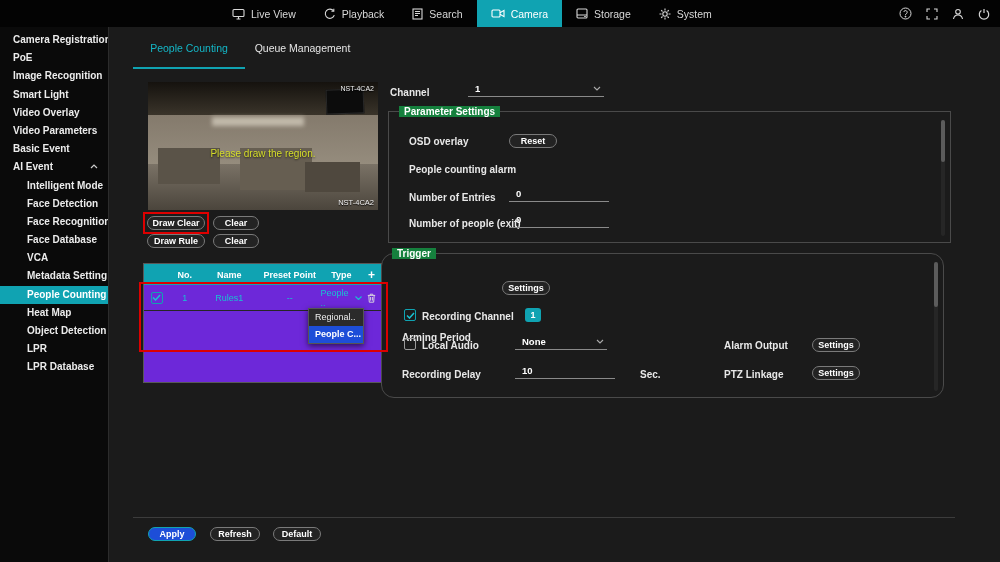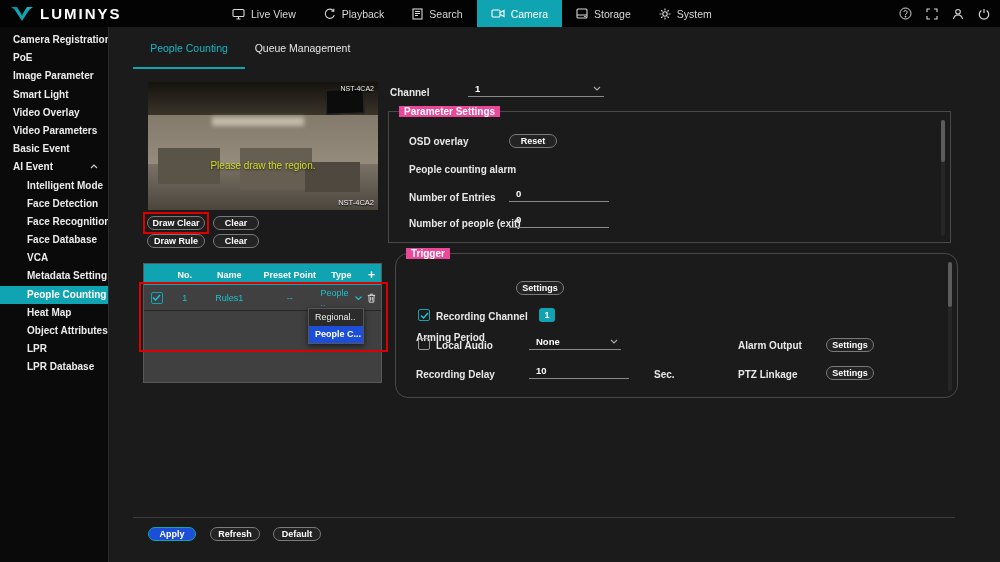--- a/index.html
+++ b/index.html
@@ -38,76 +38,66 @@
   
   .preview { position:absolute; left:23px; top:55px; width:230px; height:128px; overflow:hidden; background:#6e675c; }
   .scene-ceiling { position:absolute; left:0; top:0; width:100%; height:26%; background:linear-gradient(180deg,#15120e,#3a342a); }
   .scene-wall { position:absolute; left:0; top:26%; width:100%; height:38%; background:linear-gradient(180deg,#847a6c,#958c7d); }
   .scene-floor { position:absolute; left:0; bottom:0; width:100%; height:36%; background:linear-gradient(180deg,#7a7266,#4b453c); }
   .scene-light { position:absolute; left:28%; top:27%; width:92px; height:9px; background:#cfc8b8; filter:blur(2px); opacity:.8; }
   .scene-tv { position:absolute; right:14px; top:7px; width:38px; height:25px; background:#0c0c0c; border:1px solid #272727; transform:rotate(-2deg); }
   .scene-cub1 { position:absolute; left:10px; bottom:26px; width:62px; height:36px; background:#5a5348; }
   .scene-cub2 { position:absolute; left:92px; bottom:20px; width:72px; height:42px; background:#665e51; }
   .scene-cub3 { position:absolute; right:18px; bottom:18px; width:55px; height:30px; background:#4f483e; }
-  .preview-hint { position:absolute; left:0; top:78px; width:100%; text-align:center; font-size:10px; color:#d6de2a; text-shadow:0 1px 2px rgba(0,0,0,.7); }
+  .preview-hint { position:absolute; left:0; top:66px; width:100%; text-align:center; font-size:10px; color:#d6de2a; text-shadow:0 1px 2px rgba(0,0,0,.7); }
   .osd-top { position:absolute; right:4px; top:3px; font-size:7px; color:#f0f0f0; text-shadow:0 1px 1px #000; }
   .osd-bottom { position:absolute; right:4px; bottom:3px; font-size:7.5px; color:#f0f0f0; text-shadow:0 1px 1px #000; }
 
   
   .btn { position:absolute; display:flex; align-items:center; justify-content:center; height:14px; background:#232323; border:1px solid #7a7a7a; border-radius:8px; color:#fff; font-size:9px; font-weight:bold; cursor:pointer; white-space:nowrap; }
   .btn.teal { background:#1d4ed8; border-color:#10a3b2; }
 
   .annotation { position:absolute; border:2px solid #dd0000; z-index:40; pointer-events:none; }
 
   
-  .rules-table { position:absolute; left:18px; top:236px; width:239px; height:120px; background:#404040; border:1px solid #585858; }
+  .rules-table { position:absolute; left:18px; top:236px; width:239px; height:120px; background:#6d28d9; border:1px solid #585858; }
   .rt-header { display:flex; align-items:center; height:21px; background:#10a3b2; color:#fff; font-size:9px; font-weight:bold; }
   .rt-row { display:flex; align-items:center; height:26px; font-size:9px; color:#19c2d1; border-bottom:1px solid #262626; position:relative; }
   .c1{width:26px;display:flex;justify-content:center;} .c2{width:30px;text-align:center;}
   .c3{width:60px;text-align:center;} .c4{width:62px;text-align:center;}
   .c5{width:42px;display:flex;align-items:center;justify-content:center;gap:3px;} .c6{width:19px;display:flex;justify-content:center;}
   .cb { width:12px; height:12px; border:1px solid #10a3b2; border-radius:2px; display:flex; align-items:center; justify-content:center; cursor:pointer; background:transparent; }
   .cb.empty { border-color:#9a9a9a; }
   .add-cell { font-size:12px; font-weight:bold; cursor:pointer; }
 
   .type-menu { position:absolute; left:183px; top:281px; width:56px; background:#2b2b2b; border:1px solid #555; z-index:35; box-shadow:0 2px 6px rgba(0,0,0,.6); }
   .type-opt { height:17px; line-height:17px; padding-left:6px; font-size:9px; color:#eee; white-space:nowrap; overflow:hidden; cursor:pointer; }
   .type-opt.sel { background:#1d4ed8; color:#fff;font-weight:bold; }
 
   
   .lbl { position:absolute; font-size:10px; font-weight:bold; color:#e8e8e8; white-space:nowrap; }
   .udrop, .uinput { position:absolute; height:16px; border-bottom:1px solid #8a8a8a; font-size:9.5px; font-weight:bold; color:#fff; padding-left:7px; line-height:15px; cursor:pointer; }
   .udrop .chev { position:absolute; right:3px; top:5px; }
 
   .group { position:absolute; border:1px solid #4a4a4a; }
-  .group-title { position:absolute; top:-6px; left:10px; background:#ec4899; padding:0 5px; font-size:10px; font-weight:bold; color:#fff;text-align:center; }
+  .group-title { position:absolute; top:-6px; left:10px; background:#15803d; padding:0 5px; font-size:10px; font-weight:bold; color:#fff;text-align:center; }
 
   .sb { position:absolute; width:4px; background:#262626; border-radius:2px; }
   .sb-thumb { position:absolute; left:0; top:0; width:4px; background:#5c5c5c; border-radius:2px; cursor:pointer; }
 
   .badge { position:absolute; width:16px; height:14px; background:#10a3b2; border-radius:3px; color:#fff; font-size:9px; font-weight:bold; display:flex; align-items:center; justify-content:center; }
 
   .footer-divider { position:absolute; left:8px; top:490px; width:822px; height:1px; background:#3c3c3c; }
 </style>
 </head>
 <body>
 
 <div class="screen">
 
   <header class="topbar">
-    <div class="brand">
-      <span class="icon">
-        <svg width="24" height="16" viewBox="0 0 24 16">
-          <path d="M1 1 L7 1 L12 9 Z" fill="#0c8fa0"></path>
-          <path d="M23 1 L17 1 L12 9 Z" fill="#0fb9c9"></path>
-          <path d="M4.5 3.5 L12 15 L19.5 3.5 L15.8 3.5 L12 9.8 L8.2 3.5 Z" fill="#10a3b2"></path>
-        </svg>
-      </span>
-      <span class="brand-name">LUMINYS</span>
-    </div>
 
     <nav class="topnav">
       <div class="nav-item">
         <span class="icon">
           <svg width="13" height="12" viewBox="0 0 13 12" fill="none" stroke="#d8d8d8" stroke-width="1.1">
               <rect x="1" y="1.5" width="11" height="7" rx="1"></rect>
               <path d="M4.5 11h4M6.5 8.5V11"></path>
             </svg>
         </span>
         <span>Live View</span>
@@ -183,42 +173,42 @@
             <path d="M6 1v4"></path>
             <path d="M3.4 2.6a4.7 4.7 0 1 0 5.2 0"></path>
           </svg>
       </span>
     </div>
   </header>
 
   <aside class="sidebar">
     <div class="side-item lvl1"><span>Camera Registration</span></div>
     <div class="side-item lvl1"><span>PoE</span></div>
-    <div class="side-item lvl1"><span>Image Parameter</span></div>
+    <div class="side-item lvl1"><span>Image Recognition</span></div>
     <div class="side-item lvl1"><span>Smart Light</span></div>
     <div class="side-item lvl1"><span>Video Overlay</span></div>
     <div class="side-item lvl1"><span>Video Parameters</span></div>
     <div class="side-item lvl1"><span>Basic Event</span></div>
     <div class="side-item lvl1">
       <span>AI Event</span>
       <span class="side-chev icon">
         <svg width="8" height="5" viewBox="0 0 8 5" fill="none" stroke="#cccccc" stroke-width="1.2">
             <path d="M1 4l3-3 3 3"></path>
           </svg>
       </span>
     </div>
     <div class="side-item lvl2"><span>Intelligent Mode</span></div>
     <div class="side-item lvl2"><span>Face Detection</span></div>
     <div class="side-item lvl2"><span>Face Recognition</span></div>
     <div class="side-item lvl2"><span>Face Database</span></div>
     <div class="side-item lvl2"><span>VCA</span></div>
     <div class="side-item lvl2"><span>Metadata Setting</span></div>
     <div class="side-item lvl2 selected"><span>People Counting</span></div>
     <div class="side-item lvl2"><span>Heat Map</span></div>
-    <div class="side-item lvl2"><span>Object Attributes</span></div>
+    <div class="side-item lvl2"><span>Object Detection</span></div>
     <div class="side-item lvl2"><span>LPR</span></div>
     <div class="side-item lvl2"><span>LPR Database</span></div>
   </aside>
 
   <main class="main">
 
     <div class="tab active" style="left:8px; width:112px;">
       <span>People Counting</span>
       <span class="tab-underline"></span>
     </div>
@@ -307,21 +297,21 @@
       <span class="lbl" style="left:20px; top:52px;text-align:right;">People counting alarm</span>
       <span class="lbl" style="left:20px; top:80px;">Number of Entries</span>
       <div class="uinput" style="left:120px; top:74px; width:100px;">0</div>
       <span class="lbl" style="left:20px; top:106px;">Number of people (exit)</span>
       <div class="uinput" style="left:120px; top:100px; width:100px;">0</div>
       <div class="sb" style="right:5px; top:8px; height:116px;">
         <div class="sb-thumb" style="height:42px;"></div>
       </div>
     </div>
 
-    <div class="group" style="left:270px; top:226px; width:563px; height:145px;border-radius:13px;">
+    <div class="group" style="left:256px; top:226px; width:563px; height:145px;border-radius:13px;">
       <span class="group-title">Trigger</span>
 
       <span class="lbl" style="left:20px; top:30px;margin-top:48px;">Arming Period</span>
       <div class="btn" style="left:120px; top:27px; width:48px;">Settings</div>
 
       <span class="cb" style="position:absolute; left:22px; top:55px;">
         <svg width="9" height="7" viewBox="0 0 9 7" fill="none" stroke="#19c2d1" stroke-width="1.5">
             <path d="M1 3.5l2.5 2.5L8 1"></path>
           </svg>
       </span>

